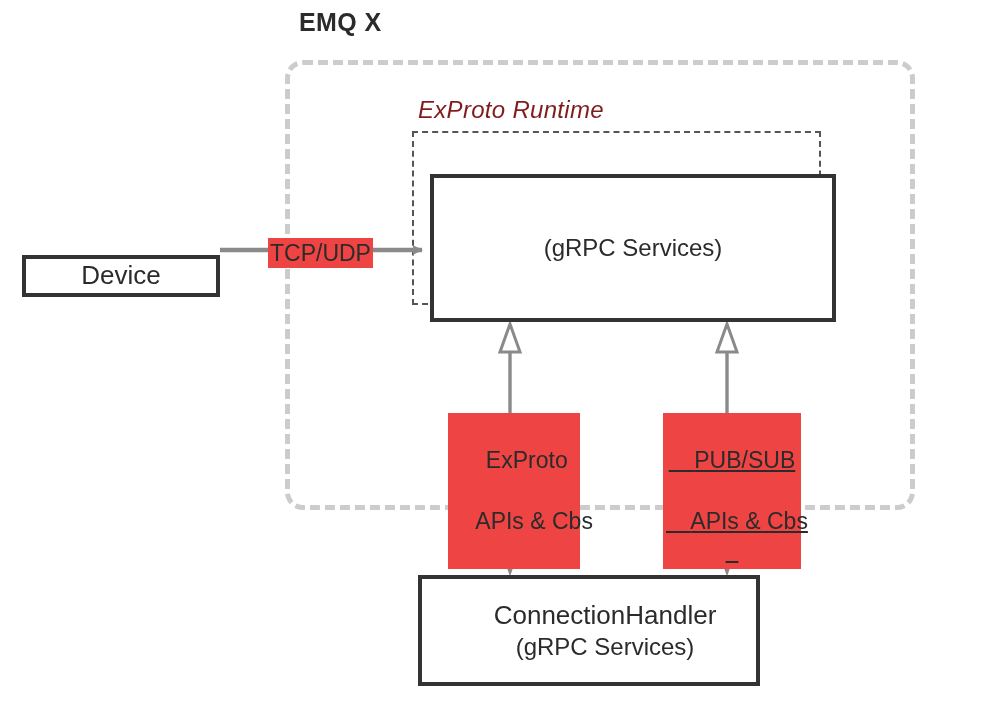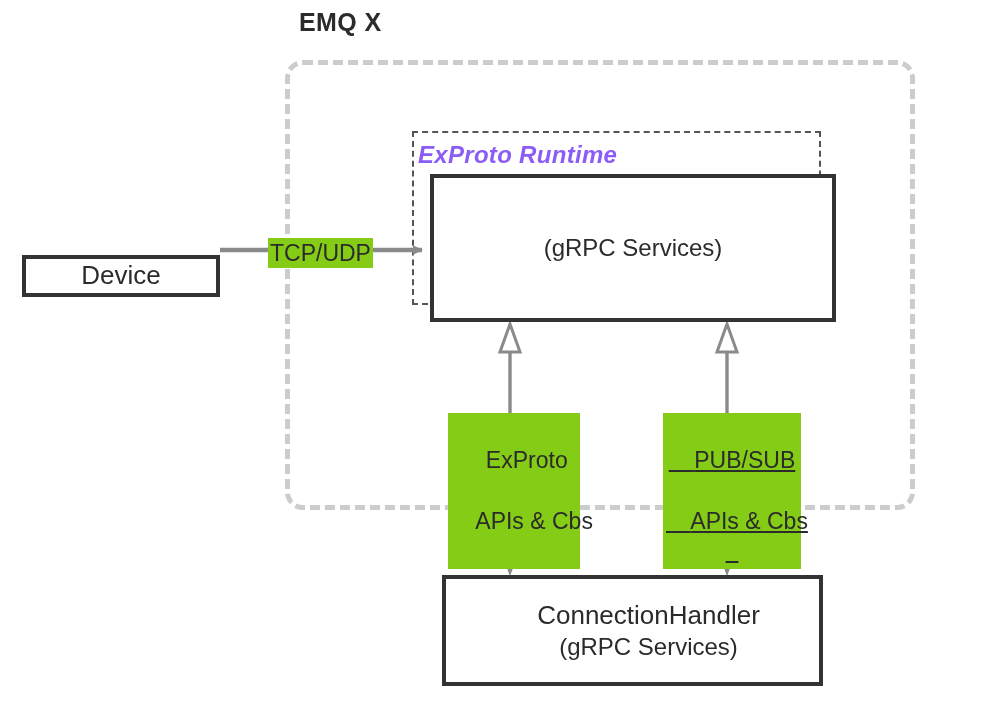--- a/index.html
+++ b/index.html
@@ -55,26 +55,25 @@
     height: 174px;
     border: 2px dashed #555555;
     box-sizing: border-box;
     background: transparent;
   }
   .exproto-label {
     position: absolute;
     left: 418px;
     top: 96px;
     font-size: 24px;
-    font-weight: bold;
+    font-weight: normal;
     font-style: italic;
     letter-spacing: 0.3px;
-    color: #8b5cf6;
-    white-space: nowrap;
-    margin-top: 45px;
+    color: #7f1d1d;
+    white-space: nowrap;
   }
 
   
   .solid-box {
     position: absolute;
     box-sizing: border-box;
     background: #ffffff;
     border: 4px solid #333333;
     display: flex;
     flex-direction: column;
@@ -104,23 +103,23 @@
   #device-box .box-title { font-size: 26px; }
 
   #adapter-box {
     left: 430px;
     top: 174px;
     width: 406px;
     height: 148px;
   }
 
   #handler-box {
-    left: 442px;
+    left: 418px;
     top: 575px;
-    width: 381px;
+    width: 342px;
     height: 111px;
     padding-left: 32px;
   }
 
   
   .connectors {
     position: absolute;
     left: 0;
     top: 0;
     width: 996px;
@@ -129,21 +128,21 @@
   }
 
   
   .edge-label {
     position: absolute;
     font-size: 23px;
     color: #2b2b2b;
     text-align: center;
     line-height: 1.32;
     white-space: pre;
-    background: #84cc16;
+    background: #ef4444;
   }
   #tcpudp-label {
     left: 268px;
     top: 238px;
     padding: 0 2px;
   }
   #socket-label {
     left: 448px;
     top: 413px;
     width: 126px;

